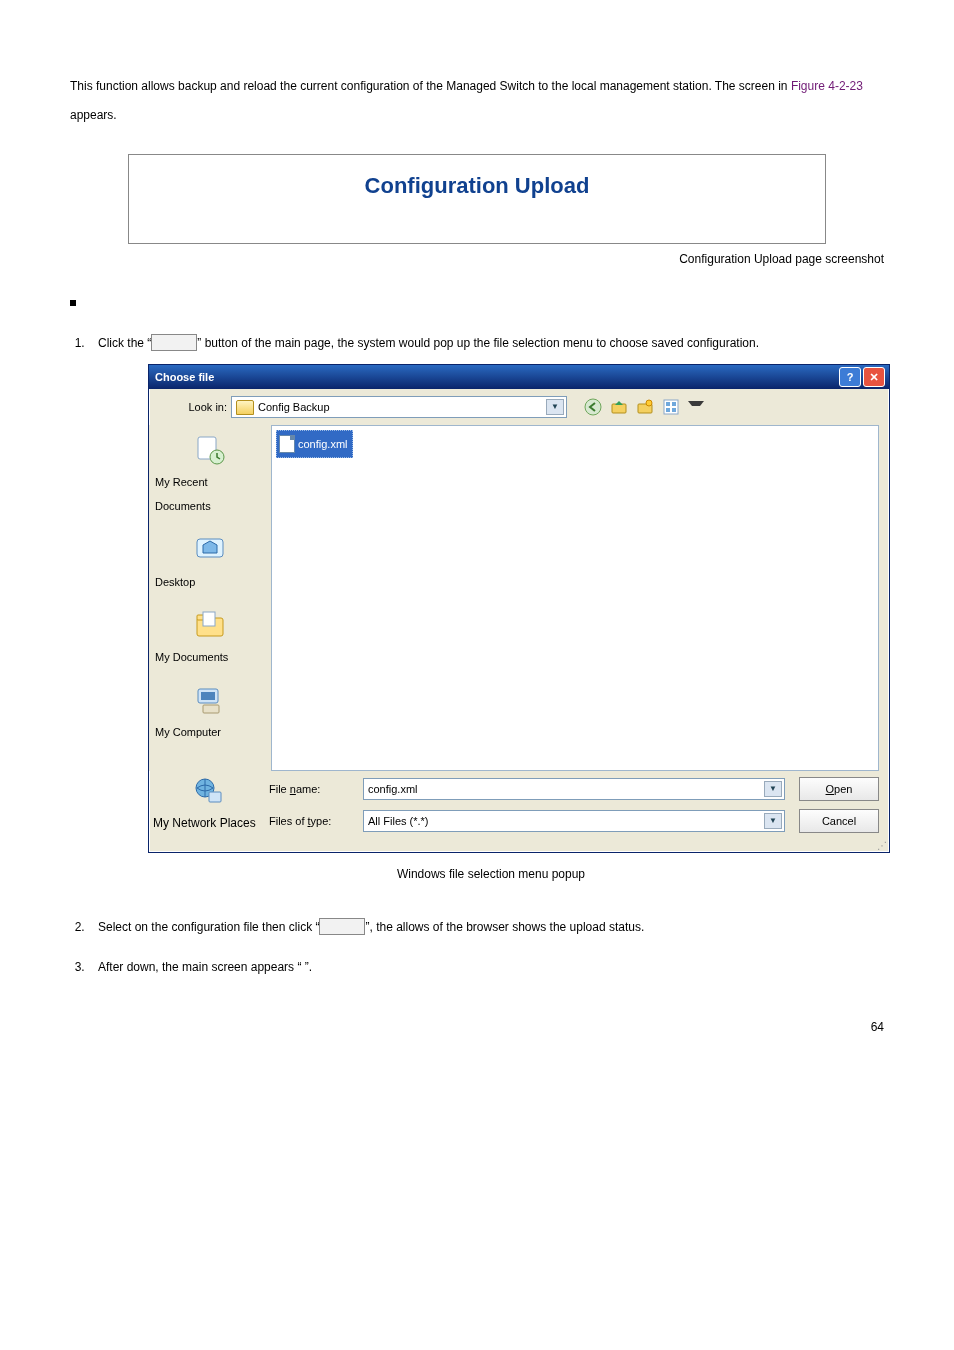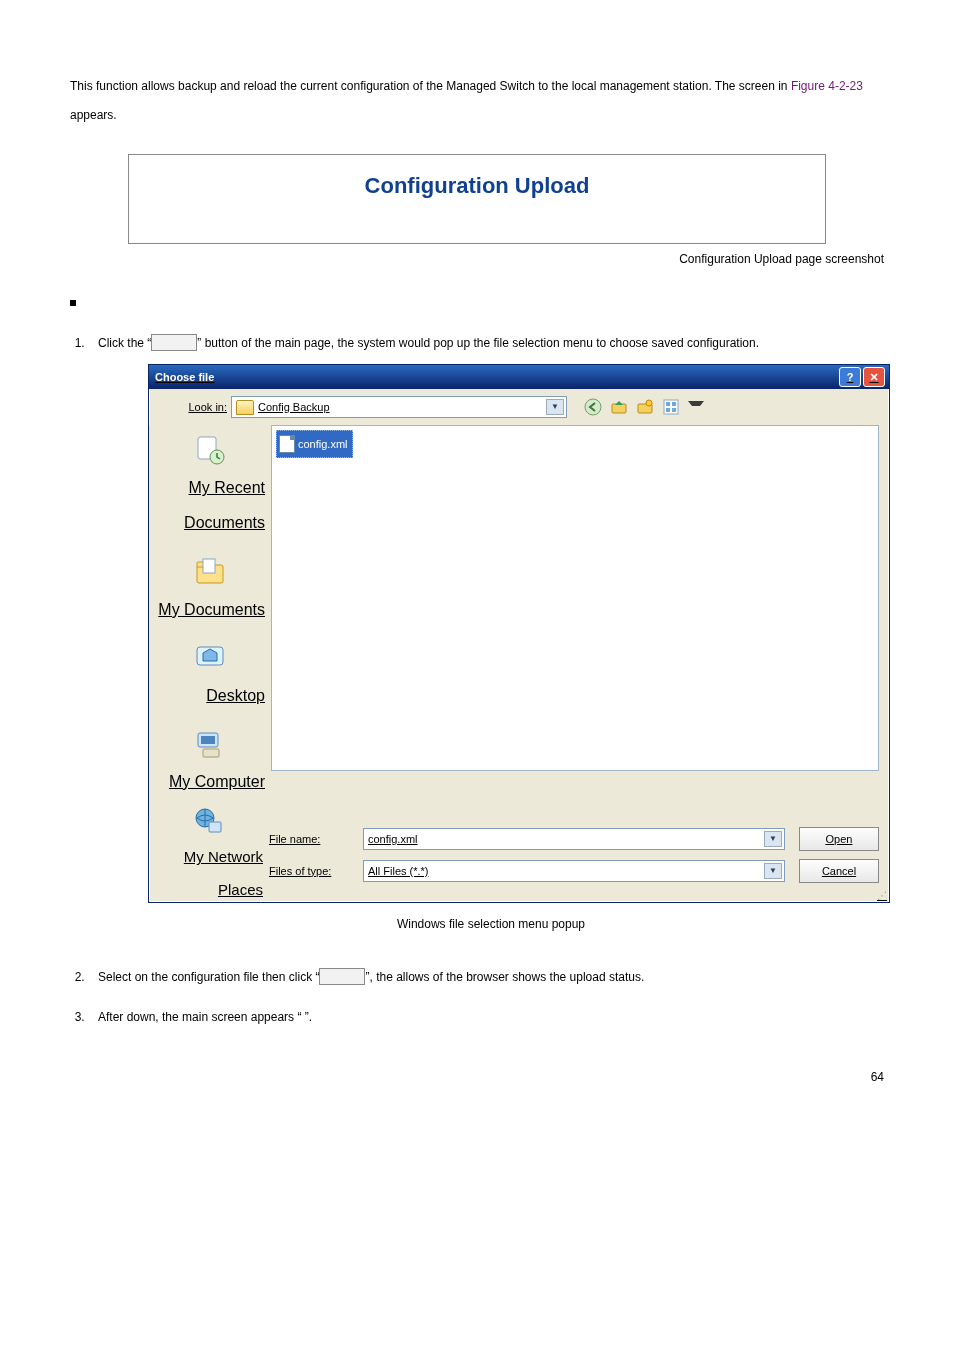--- a/index.html
+++ b/index.html
@@ -111,21 +111,20 @@
   }
   
   .choosefile-wrap {
     width: 740px;
     margin: 8px 0 6px 50px;
     border: 1px solid #0a246a;
     font-family: Tahoma, Arial, sans-serif;
     font-size: 11px;
     background: #ece9d8;
     box-shadow: inset 0 0 0 1px #fff;
-    text-decoration: underline;
   }
   .cf-titlebar {
     height: 24px;
     background: linear-gradient(#2a6ac1, #0a246a);
     display: flex;
     align-items: center;
     justify-content: space-between;
     padding: 0 4px 0 6px;
     color: #fff;
     font-weight: bold;
@@ -199,23 +198,23 @@
   }
   .cf-body {
     display: flex;
   }
   .cf-sidebar {
     width: 110px;
     background: #ece9d8;
     padding: 8px 6px;
   }
   .place {
-    text-align: right;
+    text-align: left;
     margin-bottom: 14px;
-    font-size: 16px;
+    font-size: 11px;
     color: #000;
   }
   .place .picon {
     width: 34px; height: 34px;
     margin: 0 auto 3px auto;
     display: flex; align-items: center; justify-content: center;
   }
   .picon svg { display:block; }
   .cf-filearea {
     flex: 1;
@@ -250,22 +249,22 @@
   .cf-bottom {
     display: grid;
     grid-template-columns: 110px 88px 1fr 88px;
     grid-template-rows: 28px 28px;
     align-items: center;
     gap: 4px 6px;
     padding: 4px 10px 8px 4px;
   }
   .cf-bottom .sidecell {
     grid-row: 1 / span 2;
-    text-align: right;
-    font-size: 15px;
+    text-align: left;
+    font-size: 12px;
   }
   .sidecell .picon { width:34px; height:34px; margin: 0 auto 2px auto; display:flex;align-items:center;justify-content:center;}
   .cf-bottom .lbl { text-align: left; }
   .cf-bottom .val {
     height: 20px;
     border: 1px solid #7f9db9;
     background: #fff;
     display: flex;
     align-items: center;
     padding-left: 4px;
@@ -393,35 +392,35 @@
                     <rect x="5" y="4" width="18" height="22" rx="2" fill="#fff" stroke="#8aa7c7"></rect>
                     <circle cx="24" cy="24" r="7" fill="#d7f0d0" stroke="#5a9648"></circle>
                     <path d="M24 20 L24 24 L27 26" stroke="#3b7a2e" stroke-width="1.5" fill="none"></path>
                   </svg>
               </div>
               <div>My Recent Documents</div>
             </div>
             <div class="place">
               <div class="picon">
                 <svg width="34" height="34" viewBox="0 0 34 34">
+                    <rect x="4" y="6" width="26" height="18" rx="3" fill="#dff3ff" stroke="#5b8cbf"></rect>
+                    <path d="M10 12 L17 8 L24 12 L24 20 L10 20 Z" fill="#7db8e8" stroke="#2d6aa8"></path>
+                  </svg>
+              </div>
+              <div>Desktop</div>
+            </div>
+            <div class="place">
+              <div class="picon">
+                <svg width="34" height="34" viewBox="0 0 34 34">
                     <rect x="4" y="10" width="26" height="18" rx="2" fill="#ffe08a" stroke="#c79a1c"></rect>
                     <rect x="4" y="7" width="12" height="5" rx="1" fill="#ffe08a" stroke="#c79a1c"></rect>
                     <rect x="10" y="4" width="12" height="14" fill="#fff" stroke="#8aa7c7"></rect>
                   </svg>
               </div>
               <div>My Documents</div>
-            </div>
-            <div class="place">
-              <div class="picon">
-                <svg width="34" height="34" viewBox="0 0 34 34">
-                    <rect x="4" y="6" width="26" height="18" rx="3" fill="#dff3ff" stroke="#5b8cbf"></rect>
-                    <path d="M10 12 L17 8 L24 12 L24 20 L10 20 Z" fill="#7db8e8" stroke="#2d6aa8"></path>
-                  </svg>
-              </div>
-              <div>Desktop</div>
             </div>
             <div class="place">
               <div class="picon">
                 <svg width="34" height="34" viewBox="0 0 34 34">
                     <rect x="5" y="6" width="20" height="14" rx="2" fill="#cfe4f7" stroke="#5b8cbf"></rect>
                     <rect x="8" y="9" width="14" height="8" fill="#4d84bd"></rect>
                     <rect x="10" y="22" width="16" height="8" rx="1" fill="#e8e1c9" stroke="#a89a70"></rect>
                   </svg>
               </div>
               <div>My Computer</div>

